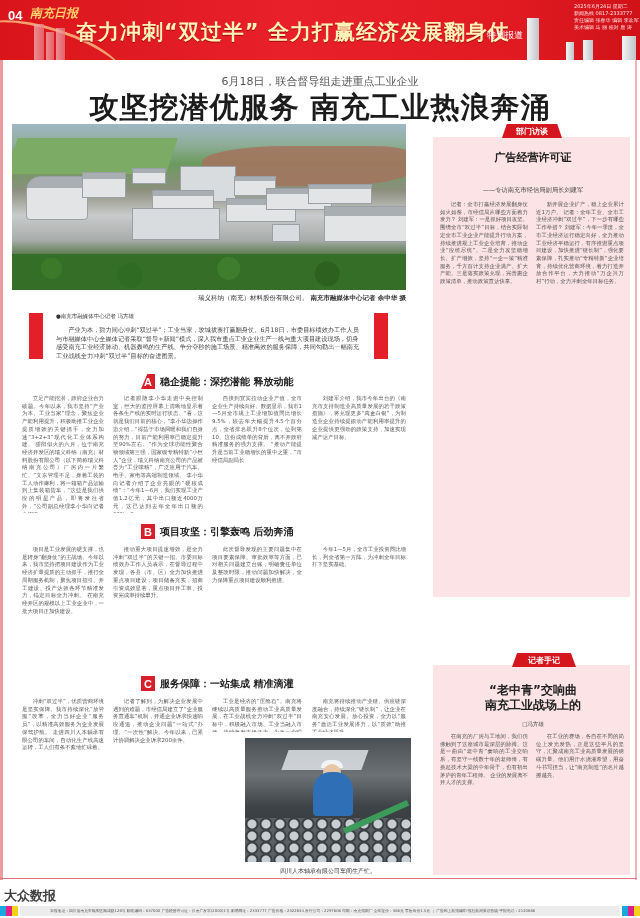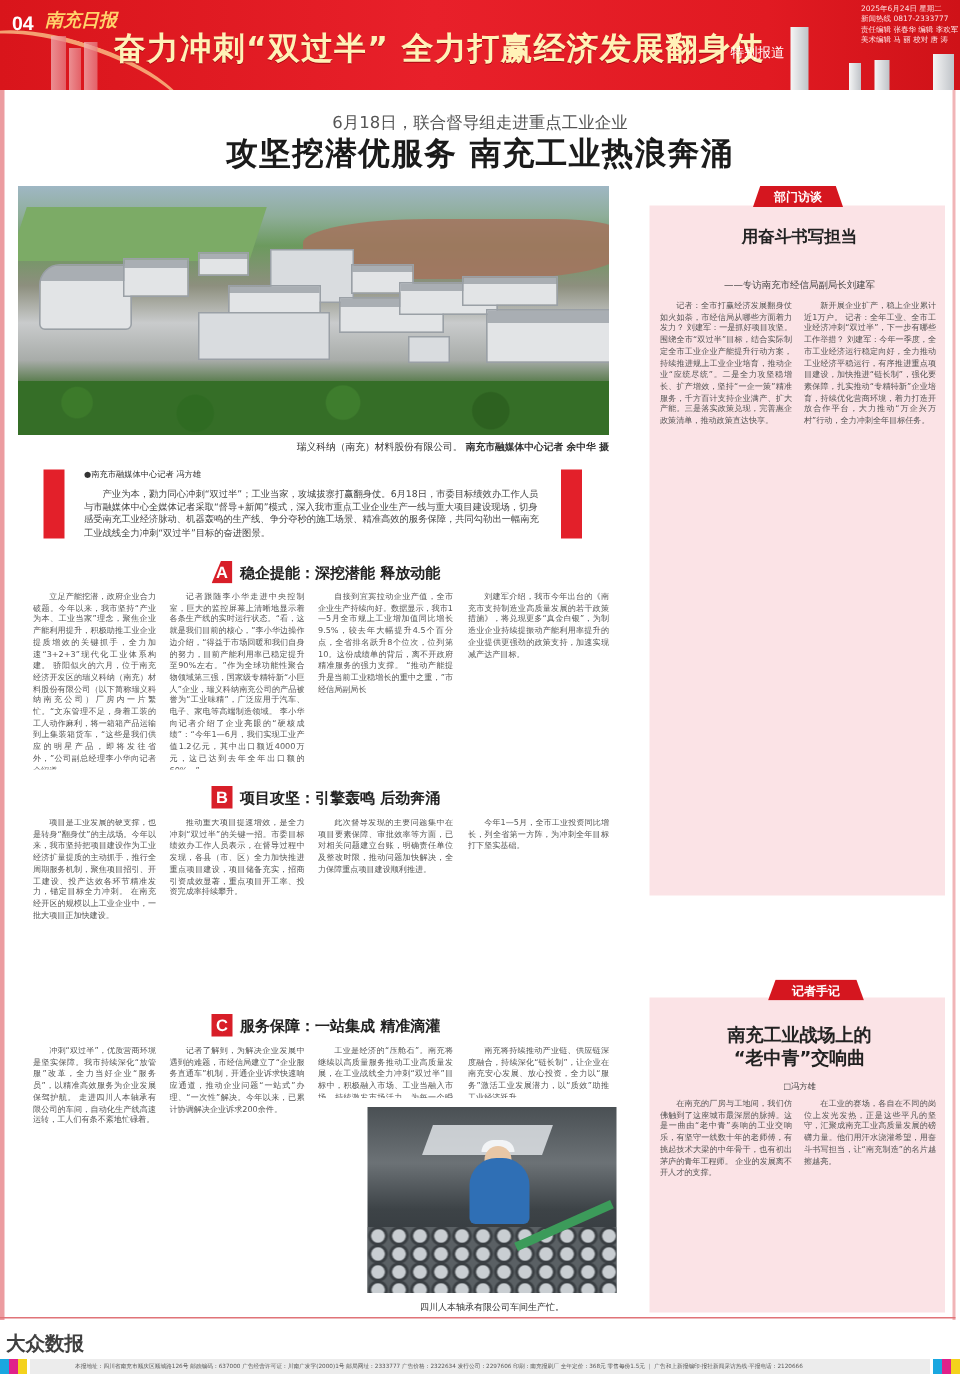--- a/index.html
+++ b/index.html
@@ -38,21 +38,21 @@
     position: absolute; left: 574px; top: 3px; width: 66px; font-size: 5px; line-height: 7px; color: #ffe2e2;
   }
 
   
   .kicker {
     position: absolute; left: 0; top: 74px; width: 640px; text-align: center;
     font-size: 11px; color: #555;
   }
   .headline {
     position: absolute; left: 0; top: 88px; width: 640px; text-align: center;
-    font-size: 21px; font-weight: bold; color: #1b1b1b; letter-spacing: 1px;
+    font-size: 29px; font-weight: bold; color: #1b1b1b; letter-spacing: 1px;
   }
 
   
   .photo-main {
     position: absolute; left: 12px; top: 124px; width: 394px; height: 166px; overflow: hidden;
     background: linear-gradient(180deg, #9fb7c4 0%, #8fae9a 12%, #6c9a5e 24%, #8d8f7e 40%, #c9cbcc 55%, #a8aca9 70%, #3d6a2c 82%, #2d5a22 100%);
   }
   .photo-main .field { position: absolute; left: 0; top: 14px; width: 160px; height: 36px; background: #7cab66; transform: skewX(-18deg); }
   .photo-main .dirt { position: absolute; left: 190px; top: 22px; width: 210px; height: 40px; background: #a5735e; border-radius: 40% 20% 40% 30%; opacity: .85; }
   .photo-main .b { position: absolute; background: #d9dcdf; border: 1px solid #9aa0a6; }
@@ -238,35 +238,35 @@
   <div class="head"></div>
   <div class="worker"></div>
   <div class="tray"></div>
   <div class="rail"></div>
 </div>
 <div class="caption-2">四川人本轴承有限公司车间生产忙。</div>
 
 <div class="panel" style="left:433px;top:137px;width:197px;height:460px;"></div>
 <div class="tag" style="left:502px;top:124px;width:60px;">部门访谈</div>
 <div class="int-title">
-  <div>用奋斗书写担当</div>
+  <div>广告经营许可证</div>
 </div>
 <div class="int-sub">——专访南充市经信局副局长刘建军</div>
 <div class="col qa" style="left:440px;top:201px;width:88px;height:390px;">
     <p>记者：全市打赢经济发展翻身仗如火如荼，市经信局从哪些方面着力发力？ 刘建军：一是抓好项目攻坚。围绕全市“双过半”目标，结合实际制定全市工业企业产能提升行动方案，持续推进规上工业企业培育，推动企业“应统尽统”。二是全力攻坚稳增长、扩产增效，坚持“一企一策”精准服务，千方百计支持企业满产、扩大产能。三是落实政策兑现，完善惠企政策清单，推动政策直达快享。</p>
   </div>
 <div class="col qa" style="left:536px;top:201px;width:88px;height:390px;">
     <p>新开展企业扩产，稳上企业累计近1万户。 记者：全年工业、全市工业经济冲刺“双过半”，下一步有哪些工作举措？ 刘建军：今年一季度，全市工业经济运行稳定向好，全力推动工业经济平稳运行，有序推进重点项目建设，加快推进“链长制”，强化要素保障，扎实推动“专精特新”企业培育，持续优化营商环境，着力打造开放合作平台，大力推动“万企兴万村”行动，全力冲刺全年目标任务。</p>
   </div>
 
 <div class="panel" style="left:433px;top:665px;width:197px;height:210px;"></div>
 <div class="tag" style="left:512px;top:653px;width:64px;">记者手记</div>
 <div class="note-title">
+  <div>“老中青”交响曲</div>
   <div>南充工业战场上的</div>
-  <div>“老中青”交响曲</div>
 </div>
 <div class="note-by">□冯方雄</div>
 <div class="col" style="left:440px;top:733px;width:88px;height:140px;">
     <p>在南充的厂房与工地间，我们仿佛触到了这座城市最深层的脉搏。这是一曲由“老中青”奏响的工业交响乐，有坚守一线数十年的老师傅，有挑起技术大梁的中年骨干，也有初出茅庐的青年工程师。 企业的发展离不开人才的支撑。</p>
   </div>
 <div class="col" style="left:536px;top:733px;width:88px;height:140px;">
     <p>在工业的赛场，各自在不同的岗位上发光发热，正是这些平凡的坚守，汇聚成南充工业高质量发展的磅礴力量。他们用汗水浇灌希望，用奋斗书写担当，让“南充制造”的名片越擦越亮。</p>
   </div>
 
 <div class="frame-b"></div>

